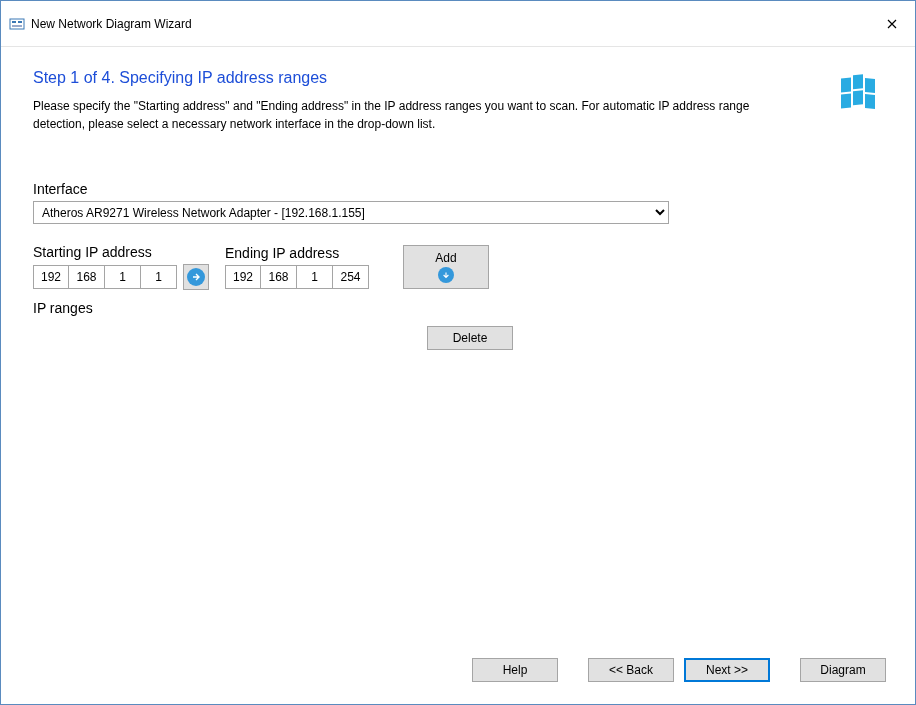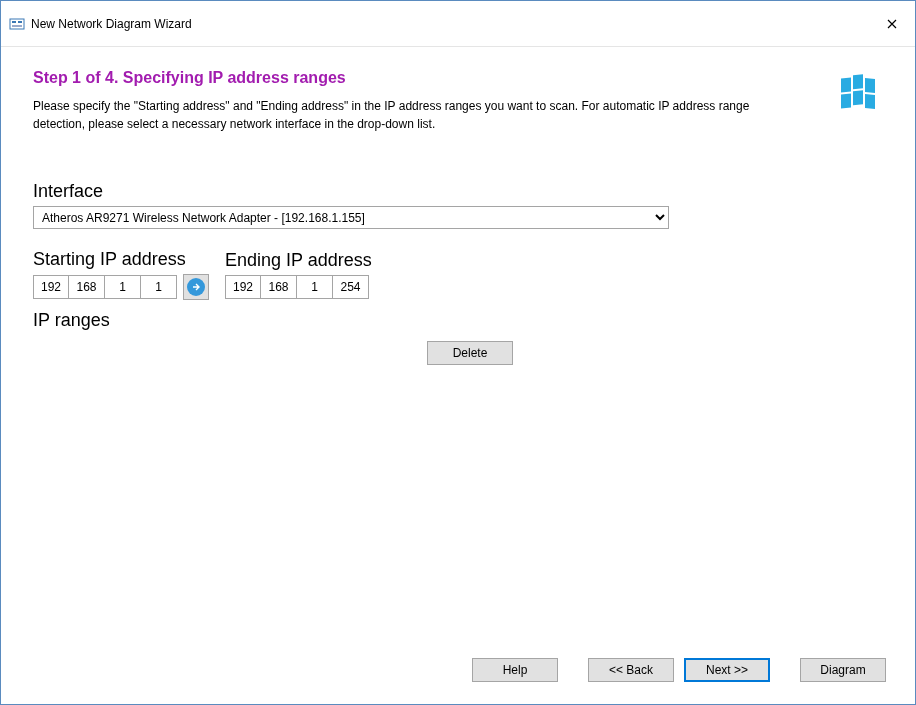--- a/index.html
+++ b/index.html
@@ -36,41 +36,41 @@
     cursor: pointer;
   }
   .titlebar .close-btn svg { width: 10px; height: 10px; }
 
   .content {
     padding: 22px 32px 0 32px;
     position: relative;
     height: 625px;
   }
   .step-heading {
-    color: #a21caf;
+    color: #1d4ed8;
     font-size: 16px;
-    font-weight: 700;
+    font-weight: 400;
     margin-bottom: 10px;
   }
   .instruction {
     color: #000;
     font-size: 12px;
     line-height: 1.5;
     max-width: 760px;
     margin-bottom: 48px;
   }
   .logo-right {
     position: absolute;
     top: 22px;
     right: 30px;
   }
   .logo-right svg { width: 48px; height: 44px; }
 
   .field-label {
-    font-size: 18px;
+    font-size: 14px;
     margin-bottom: 4px;
     display: block;
   }
   .interface-row select {
     width: 636px;
     height: 23px;
     font-family: inherit;
     font-size: 12px;
     padding: 1px 4px;
     border: 1px solid #a5a5a5;
@@ -262,20 +262,28 @@
     <div class="ip-block">
       <label class="field-label">Ending IP address</label>
       <span class="ip-octets">
         <input value="192" style="">
         <input value="168" style="">
         <input value="1" style="">
         <input value="254" style="">
       </span>
     </div>
 
+    <button class="add-btn">
+      <span>Add</span>
+      <span class="down-circle">
+        <svg viewBox="0 0 10 10">
+            <path d="M5 2 L5 8 M2 5 L5 8 L8 5" stroke="#fff" stroke-width="1.4" fill="none"></path>
+          </svg>
+      </span>
+    </button>
   </div>
 
   <label class="field-label ranges-label">IP ranges</label>
 
   <div class="delete-row">
     <button class="std-btn">Delete</button>
   </div>
 
 </div>
 

